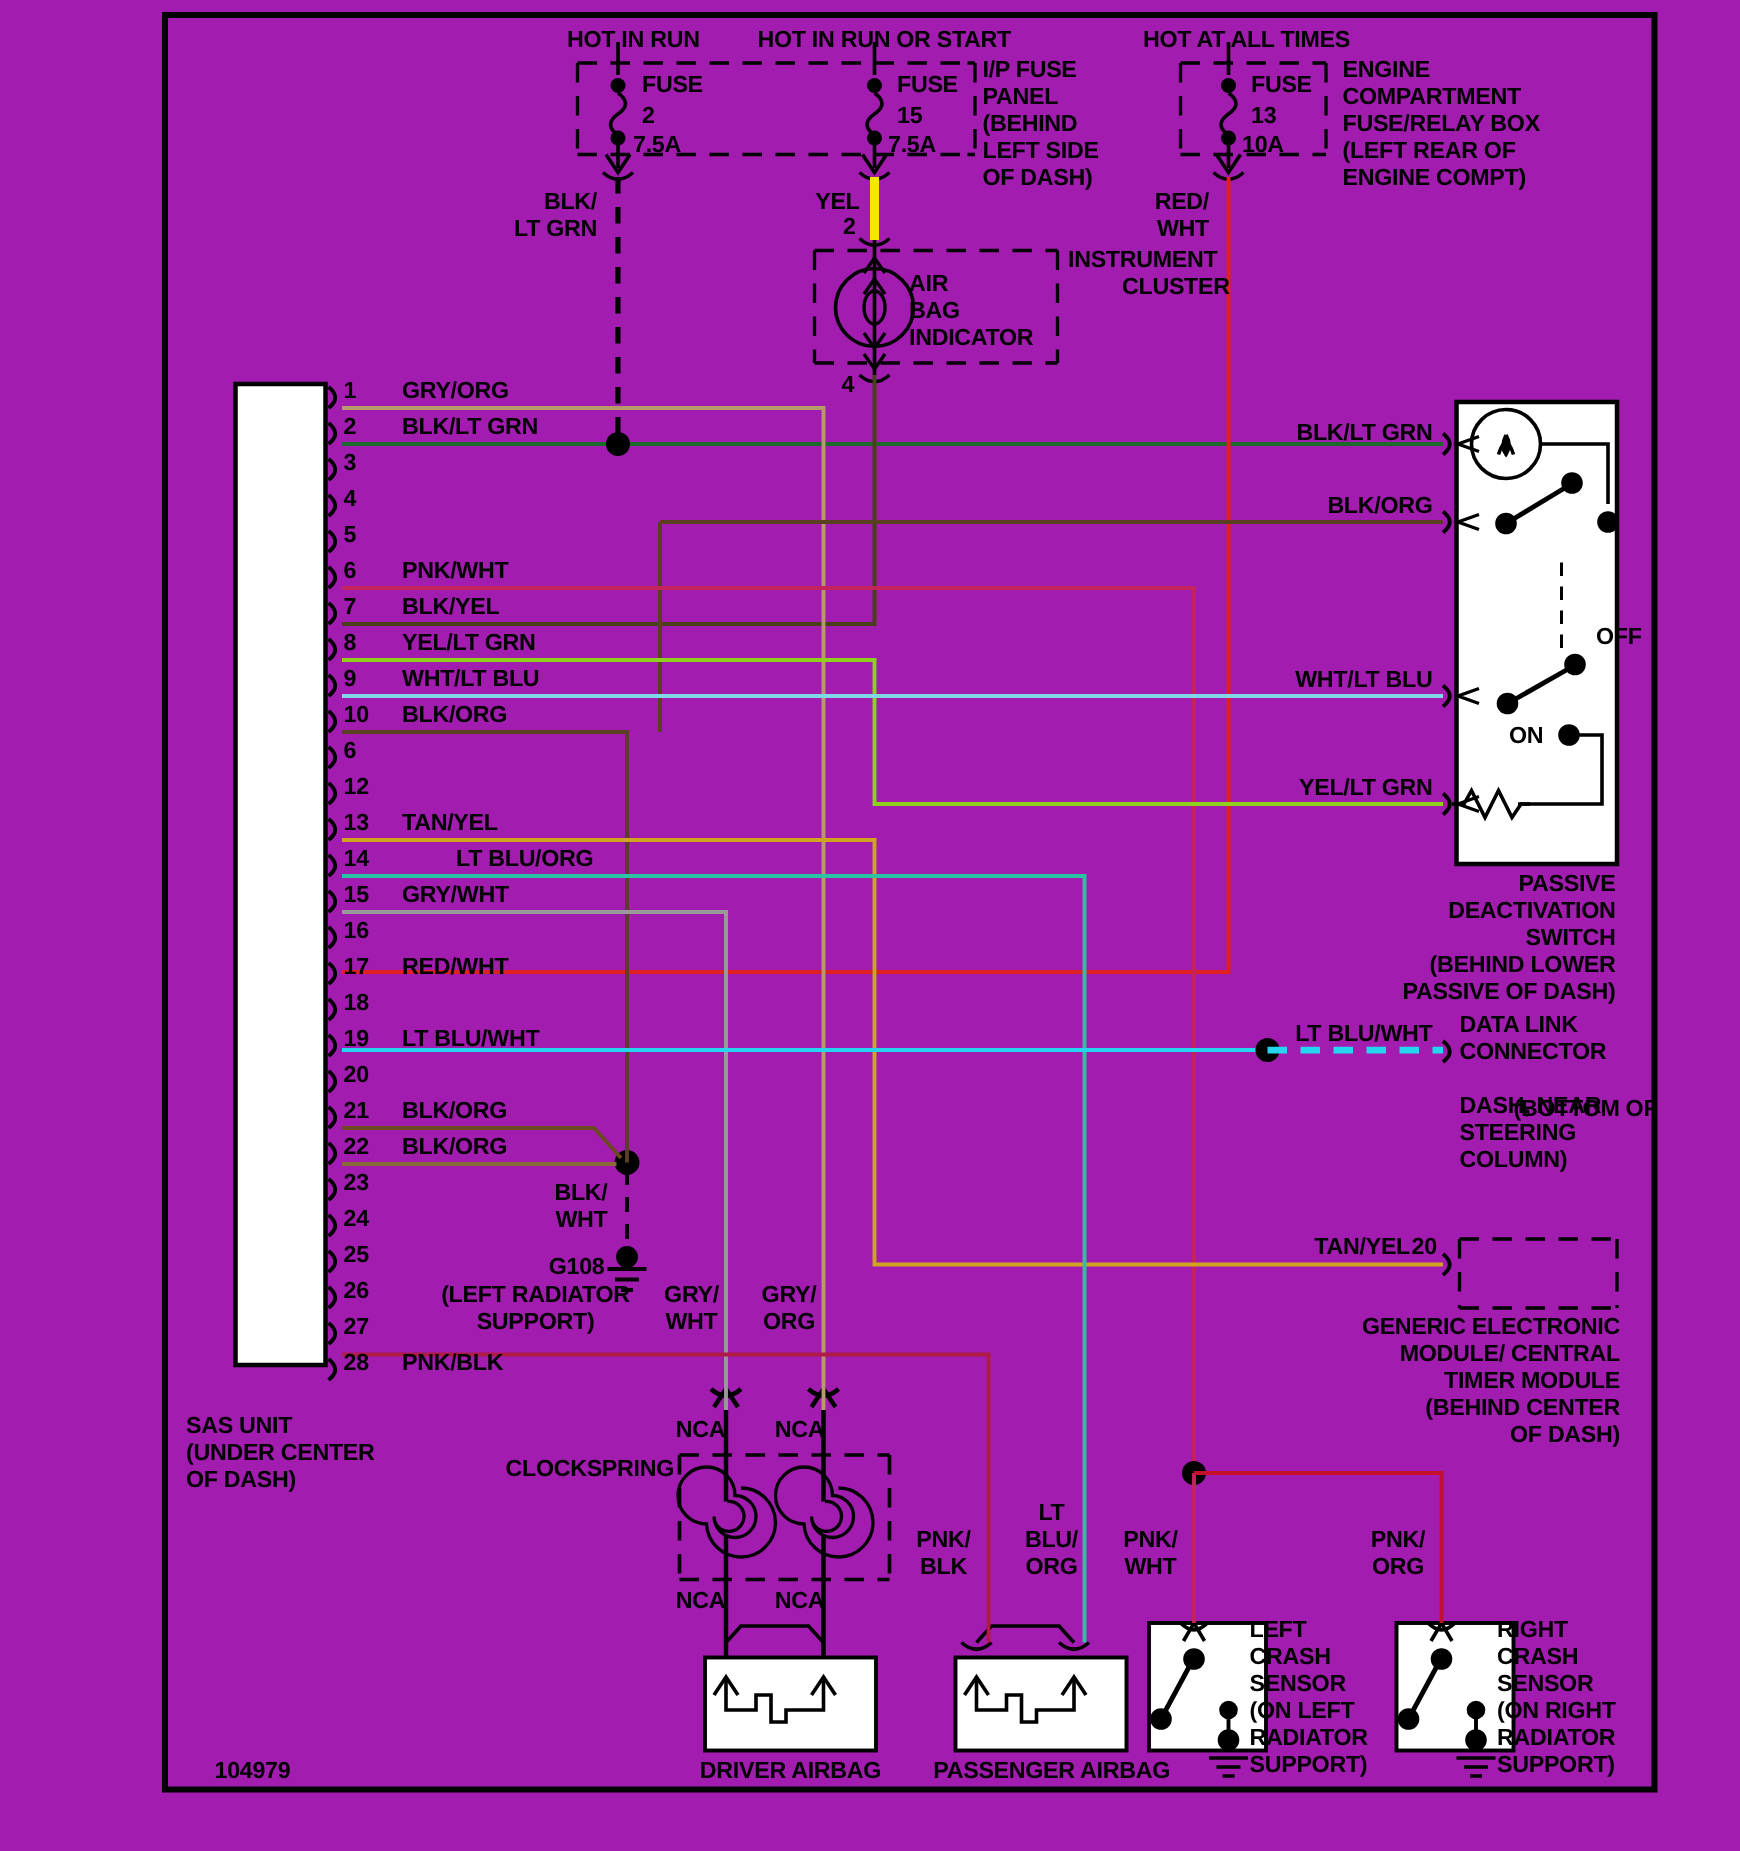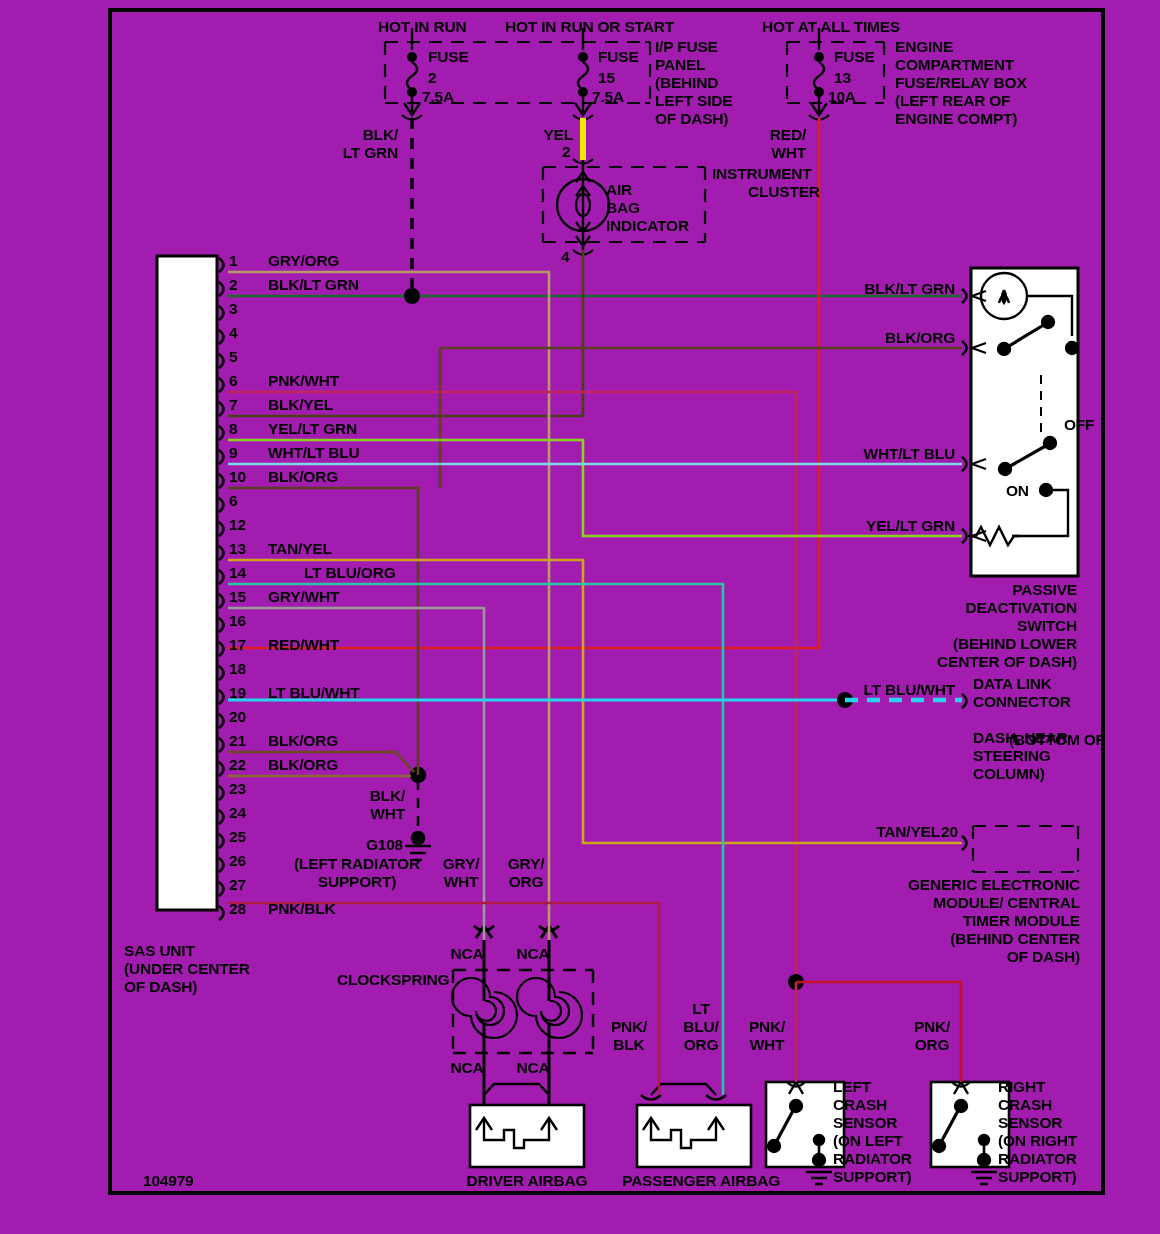--- a/index.html
+++ b/index.html
@@ -368,21 +368,21 @@
   <div class="t r" style="left:820px;top:823px;width:120px;">TAN/YEL</div>
   <div class="t" style="left:941px;top:823px;">20</div>
 
   <div class="t" style="left:1064px;top:416px;">OFF</div>
   <div class="t" style="left:1006px;top:482px;">ON</div>
 
   <div class="t r" style="left:885px;top:581px;width:192px;">PASSIVE</div>
   <div class="t r" style="left:885px;top:599px;width:192px;">DEACTIVATION</div>
   <div class="t r" style="left:885px;top:617px;width:192px;">SWITCH</div>
   <div class="t r" style="left:885px;top:635px;width:192px;">(BEHIND LOWER</div>
-  <div class="t r" style="left:885px;top:653px;width:192px;">CENTER OF DASH)</div>
+  <div class="t r" style="left:885px;top:653px;width:192px;">PASSIVE OF DASH)</div>
 
   <div class="t" style="left:973px;top:675px;">DATA LINK</div>
   <div class="t" style="left:973px;top:693px;">CONNECTOR</div>
   <div class="t" style="left:1009px;top:711px;margin-top:20px;">(BOTTOM OF</div>
   <div class="t" style="left:973px;top:729px;">DASH, NEAR</div>
   <div class="t" style="left:973px;top:747px;">STEERING</div>
   <div class="t" style="left:973px;top:765px;">COLUMN)</div>
 
   <div class="t r" style="left:880px;top:876px;width:200px;">GENERIC ELECTRONIC</div>
   <div class="t r" style="left:880px;top:894px;width:200px;">MODULE/ CENTRAL</div>

